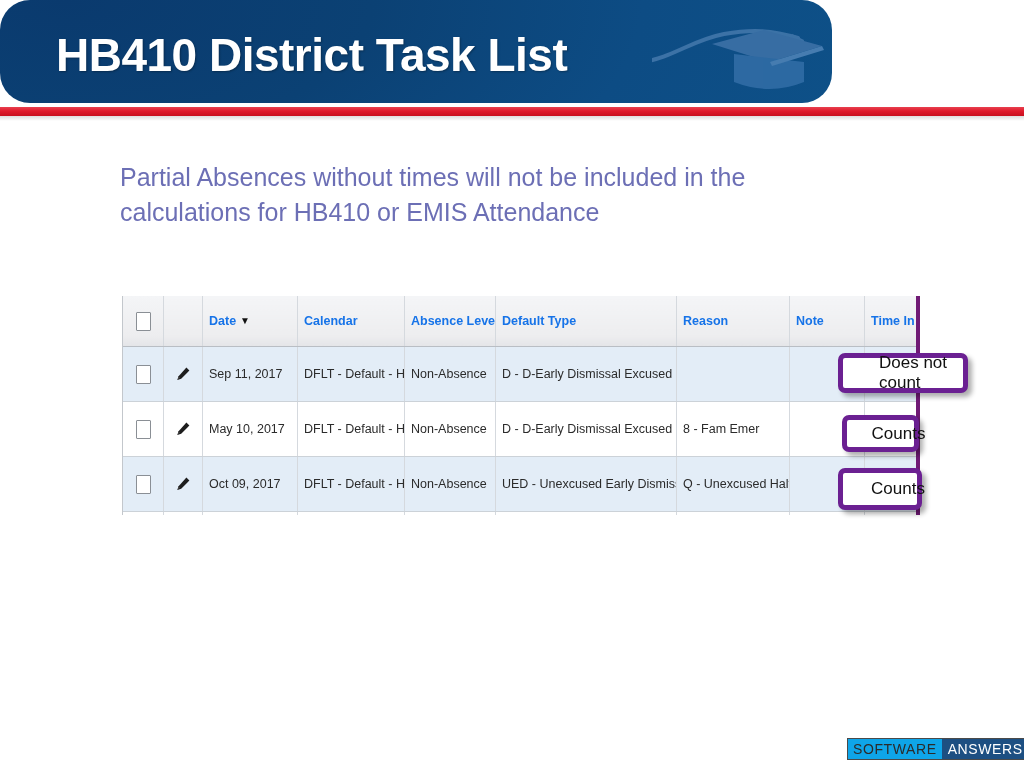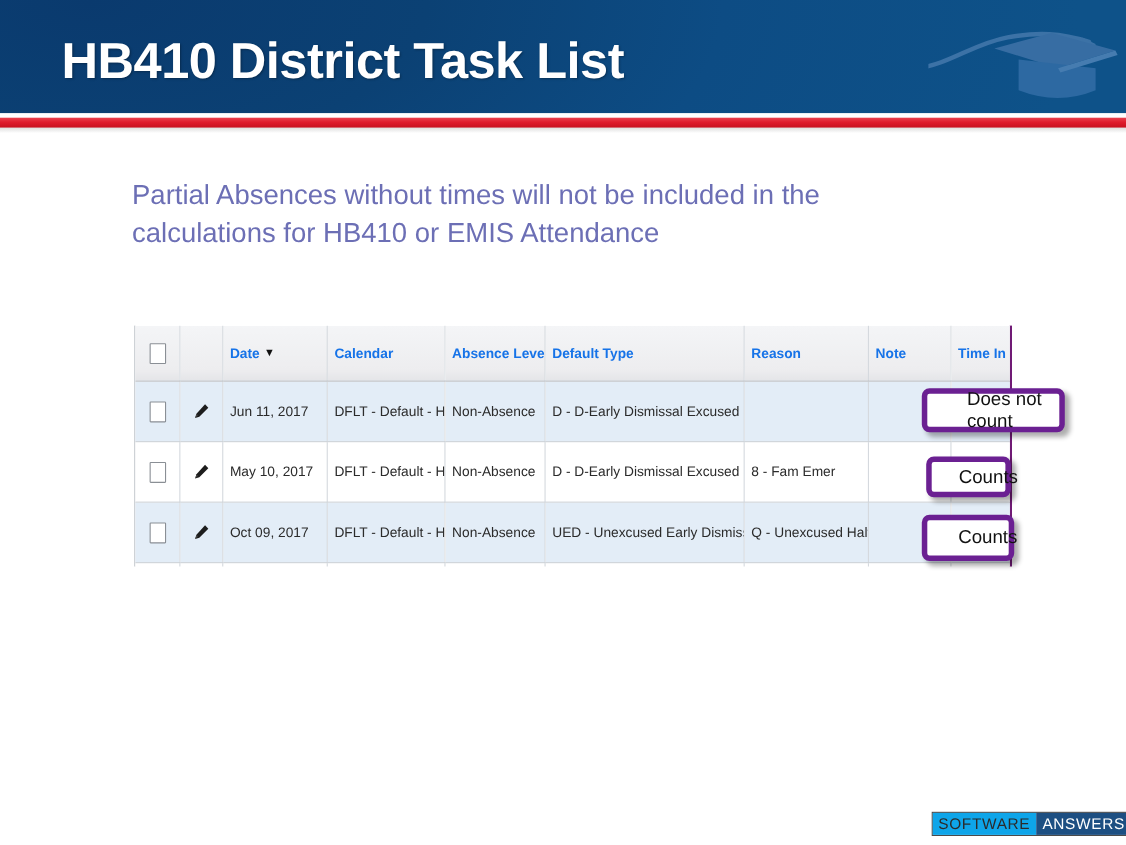--- a/index.html
+++ b/index.html
@@ -12,25 +12,26 @@
     height: 768px;
     font-family: "Liberation Sans", sans-serif;
     overflow: hidden;
     position: relative;
   }
 
   
   .header {
     position: absolute;
     left: 0; top: 0;
-    width: 1024px;
+    width: 832px;
     height: 103px;
     background:
       radial-gradient(ellipse 900px 420px at 8% 0%, #0a3a6e 0%, #0b4174 34%, #0d4c84 64%, #0e5289 100%);
     overflow: hidden;
+    border-radius: 30px;
   }
   .header-title {
     position: absolute;
     left: 56px;
     top: 28px;
     font-size: 46px;
     font-weight: bold;
     color: #ffffff;
     letter-spacing: -0.5px;
     white-space: nowrap;
@@ -78,21 +79,21 @@
 
   
   .grid-wrap {
     position: absolute;
     left: 122px;
     top: 296px;
     width: 798px;
     height: 219px;
     overflow: hidden;
     border-left: 1px solid #c3c7cc;
-    border-right: 2px solid #701a75;
+    border-right: 4px solid #701a75;
     background: #ffffff;
     box-sizing: border-box;
   }
   table.grid {
     border-collapse: collapse;
     table-layout: fixed;
     width: 796px;
     font-family: "Liberation Sans", sans-serif;
   }
   table.grid th, table.grid td {
@@ -242,21 +243,21 @@
       <tr class="row-alt">
         <td class="col-chk">
             <span class="chk-box"></span>
           </td>
         <td class="col-edit">
           <svg class="pencil-icon" viewBox="0 0 16 16" xmlns="http://www.w3.org/2000/svg">
             <path d="M11.4 1.6 L14.4 4.6 L6.2 12.8 L2.4 14 L3.6 10.2 Z" fill="#1d1d1d"></path>
             <path d="M2.4 14 L3.6 10.2 L5.0 11.6 Z" fill="#444444"></path>
           </svg>
         </td>
-        <td class="col-date">Jun 11, 2017</td>
+        <td class="col-date">Sep 11, 2017</td>
         <td class="col-cal">DFLT - Default - HS</td>
         <td class="col-lvl">Non-Absence</td>
         <td class="col-type">D - D-Early Dismissal Excused</td>
         <td class="col-reason"></td>
         <td class="col-note"></td>
         <td class="col-tin"></td>
 
       </tr>
       <tr class="row-plain">
         <td class="col-chk">

